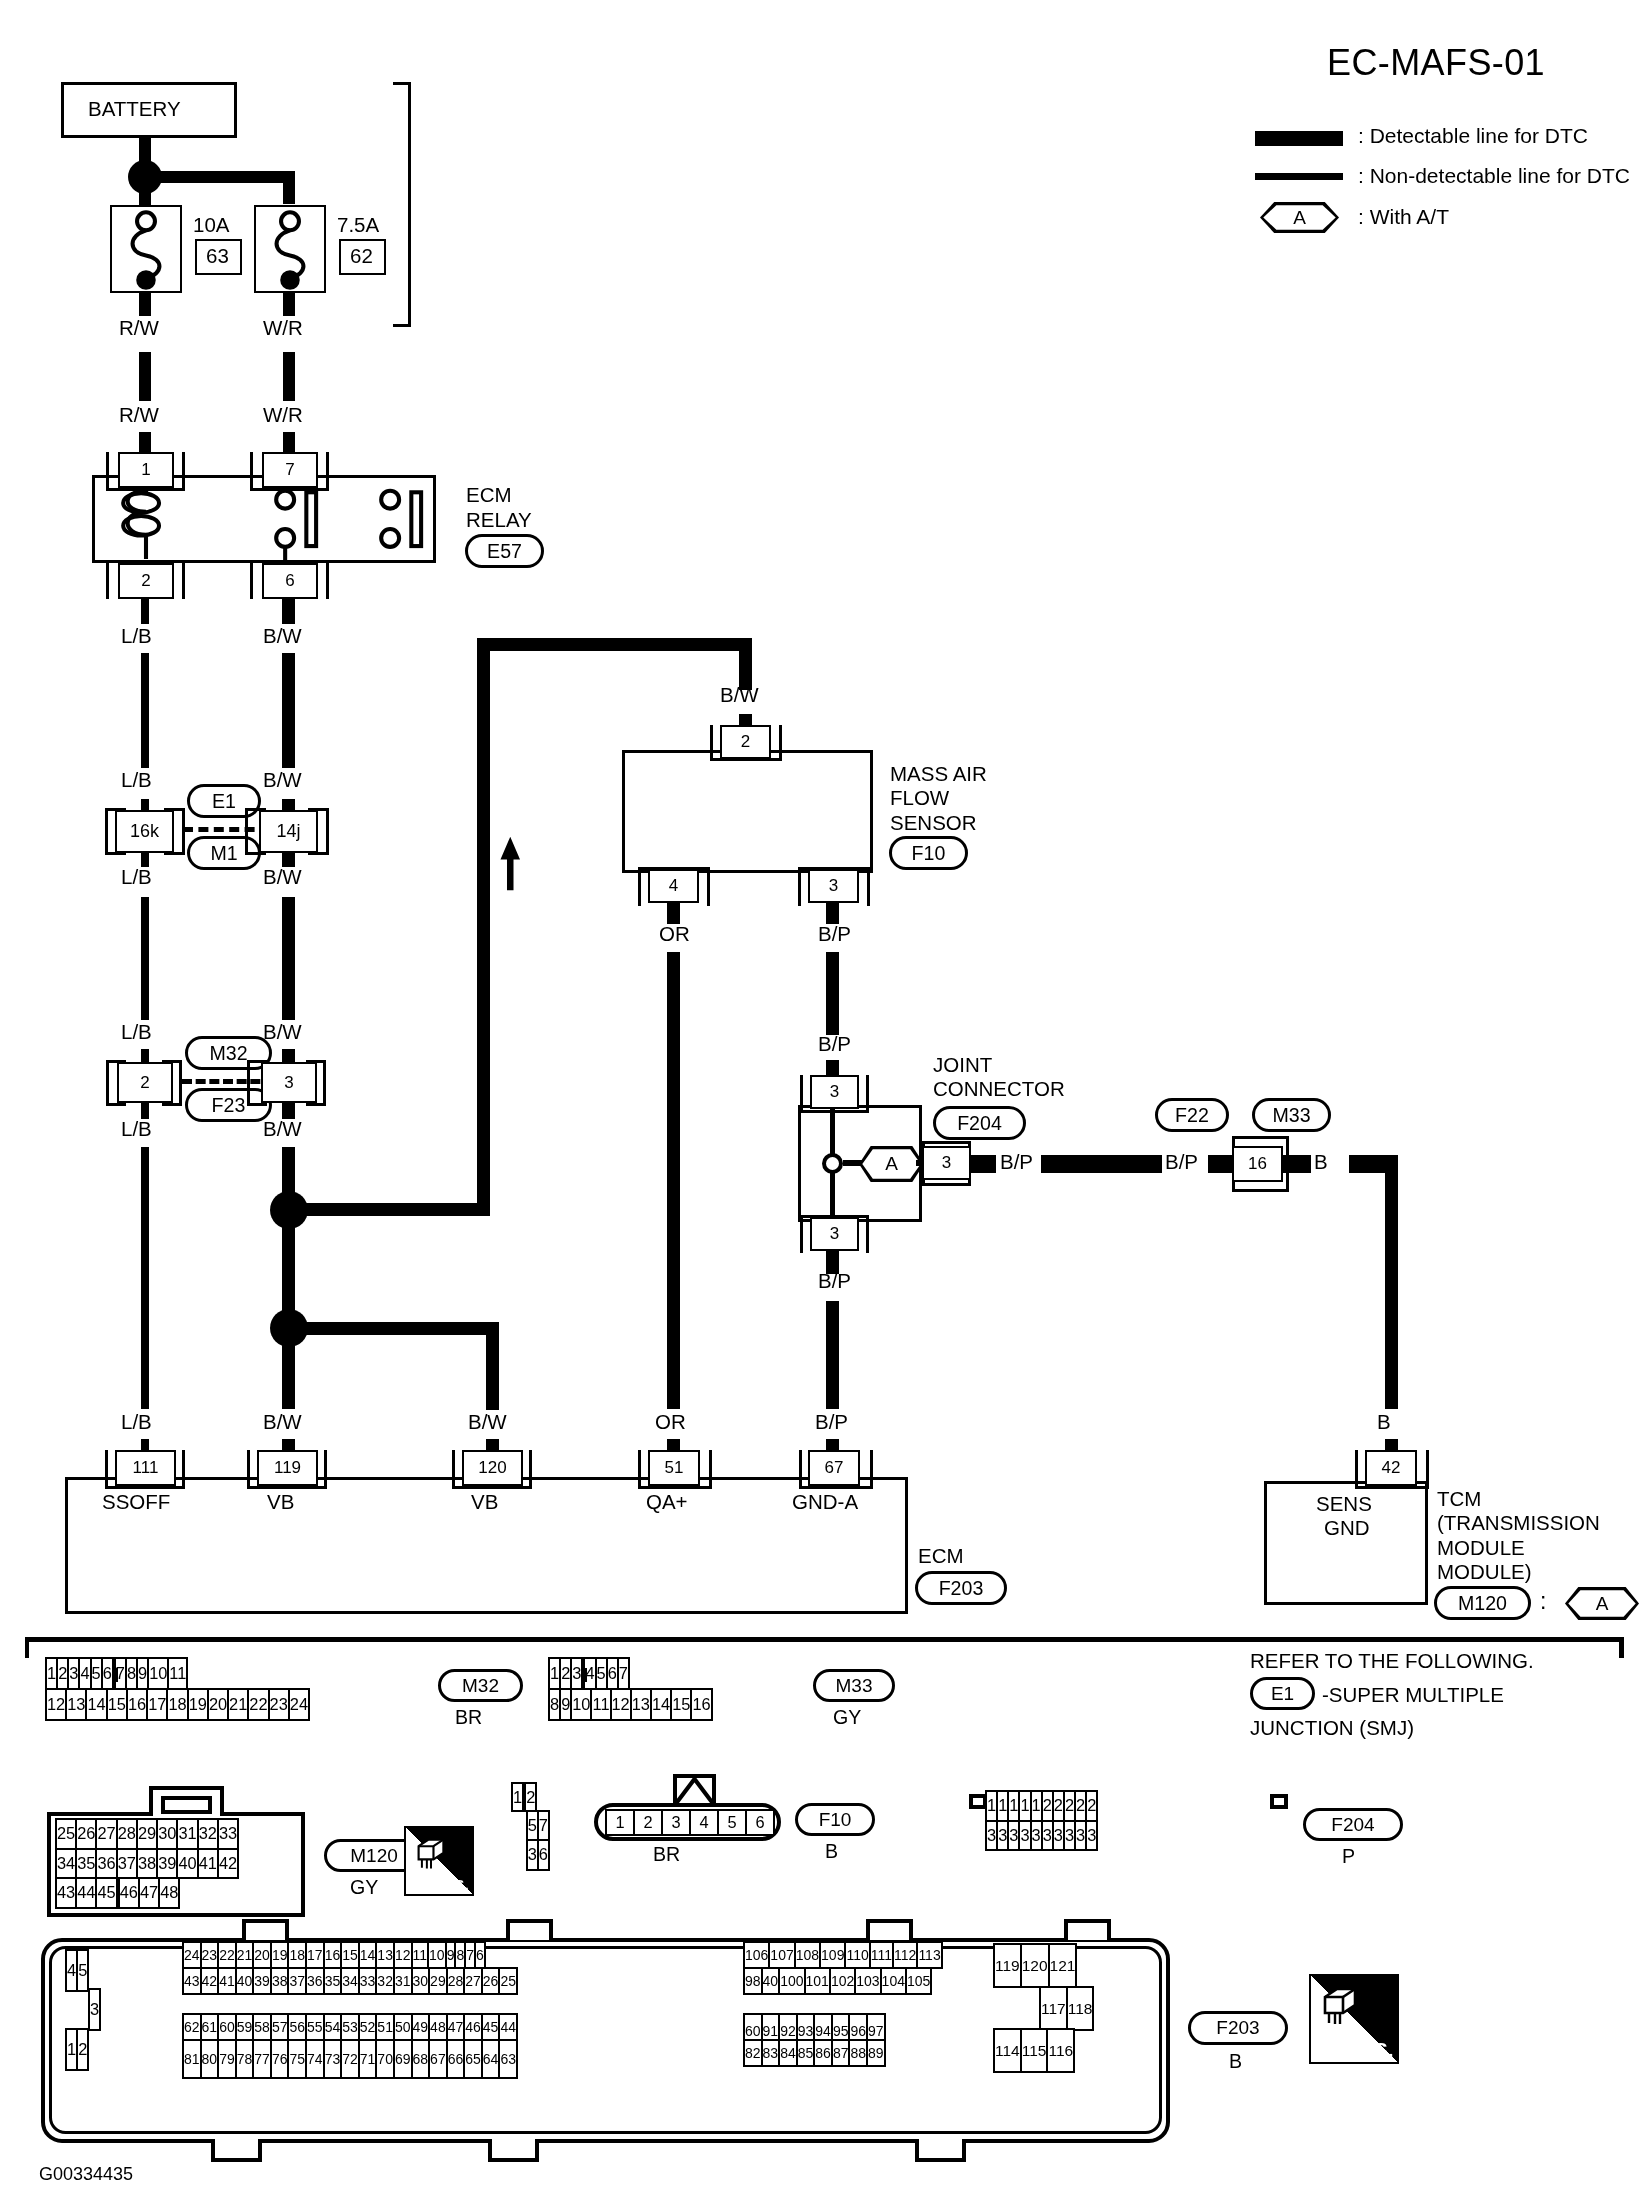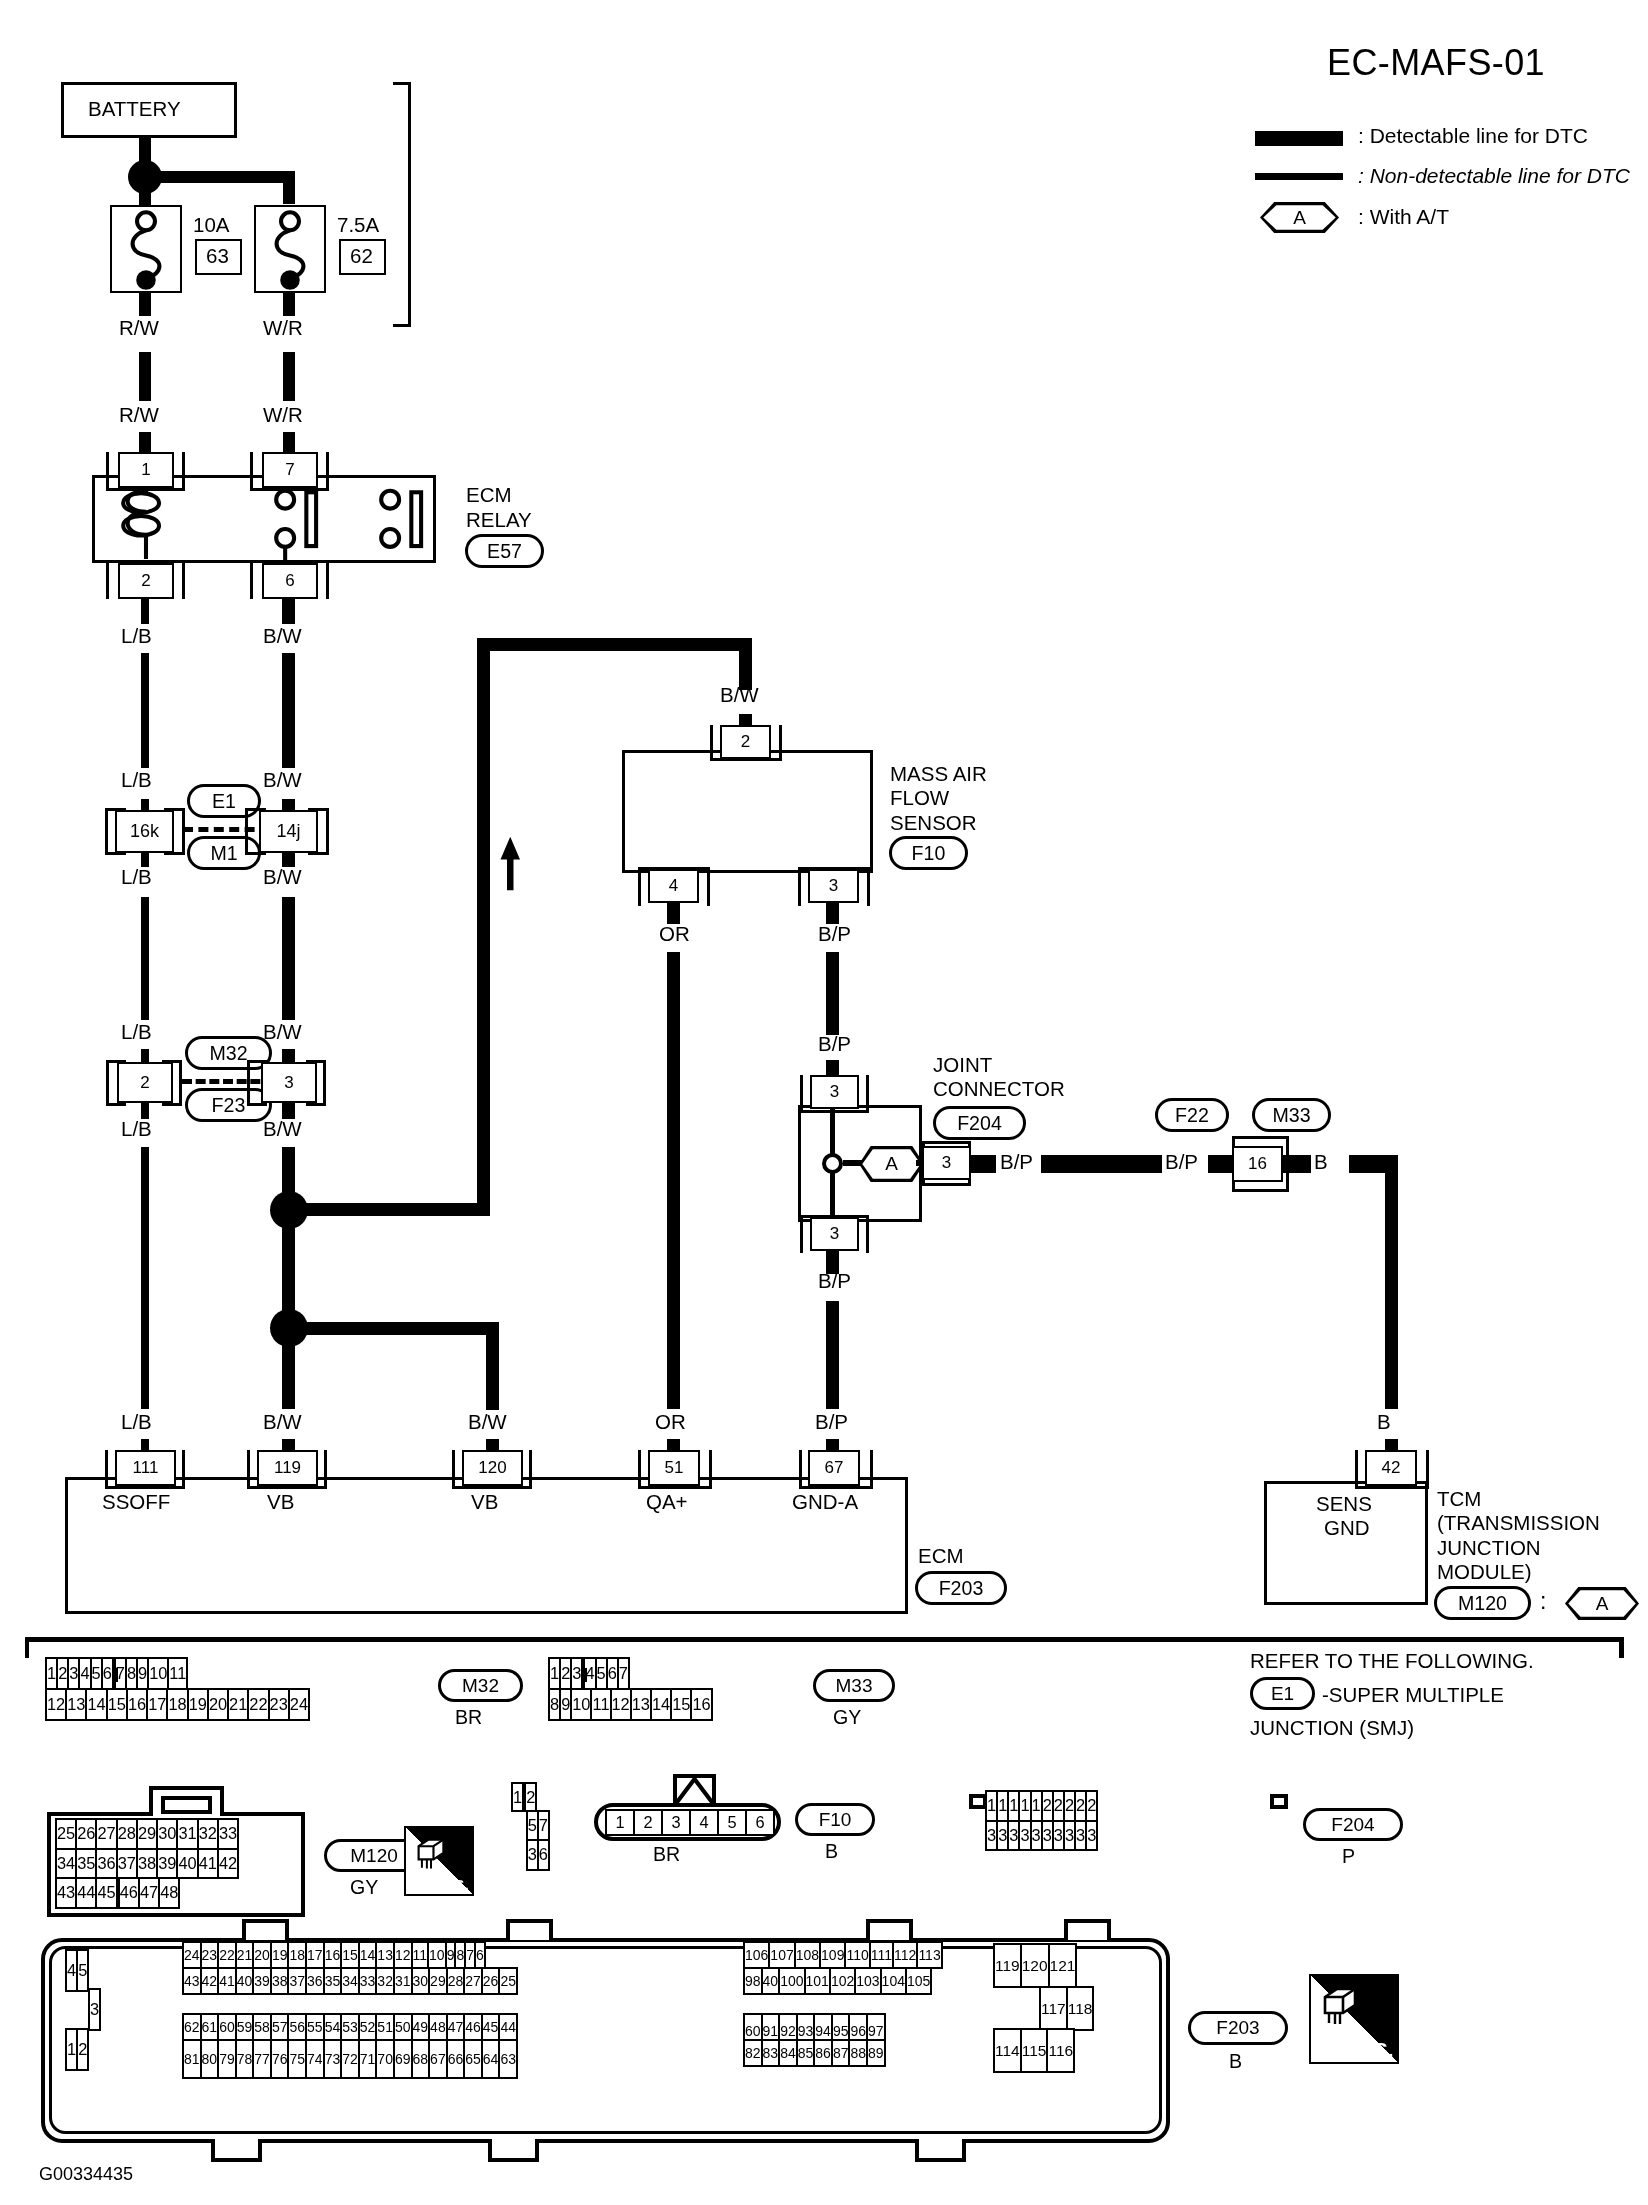--- a/index.html
+++ b/index.html
@@ -82,21 +82,21 @@
 </style>
 </head>
 <body>
 
 <div class="t" style="left:1327px; top:43px; font-size:36px; font-weight:400; letter-spacing:0.4px;">EC-MAFS-01</div>
 
 <div class="abs" style="left:1255px; top:131px; width:88px; height:14.7px; background:#000;"></div>
 <div class="t" style="left:1358px; top:124px; font-size:21px;">: Detectable line for DTC</div>
 
 <div class="abs" style="left:1255px; top:173px; width:88px; height:6.5px; background:#000;"></div>
-<div class="t" style="left:1358px; top:164px; font-size:21px;font-style:italic;">: Non-detectable line for DTC</div>
+<div class="t" style="left:1358px; top:164px; font-size:21px;">: Non-detectable line for DTC</div>
 
 <div class="hex hexouter" style="left:1260px; top:202px; width:79px; height:31px;">
   <div class="hexinner">A</div>
 </div>
 <div class="t" style="left:1358px; top:205px; font-size:21px;">: With A/T</div>
 
 <div class="boxline" style="left:61px; top:82px; width:176px; height:56px;"></div>
 <div class="t" style="left:88px; top:98px; font-size:20.5px;">BATTERY</div>
 
 <div class="wire-thick" style="left:139px; top:137px; width:11.5px; height:29px;"></div>
@@ -357,21 +357,21 @@
 <div class="wire-thick" style="left:1385px; top:1439px; width:13px; height:18px;"></div>
 <div class="pinbr down" style="left:1355px; top:1450px; width:74px; height:39px;"></div>
 <div class="pin" style="left:1365px; top:1450px; width:52px; height:36px;">42</div>
 
 <div class="boxline" style="left:1264px; top:1481px; width:164px; height:124px;"></div>
 <div class="t" style="left:1316px; top:1493px; font-size:20.5px;">SENS</div>
 <div class="t" style="left:1324px; top:1517px; font-size:20.5px;">GND</div>
 
 <div class="t" style="left:1437px; top:1488px; font-size:20.5px;">TCM</div>
 <div class="t" style="left:1437px; top:1512px; font-size:20.5px;">(TRANSMISSION</div>
-<div class="t" style="left:1437px; top:1537px; font-size:20.5px;">JUNCTION</div>
+<div class="t" style="left:1437px; top:1537px; font-size:20.5px;">MODULE</div>
 <div class="t" style="left:1437px; top:1561px; font-size:20.5px;">MODULE)</div>
 <div class="oval" style="left:1434px; top:1586px; width:97px; height:34px;">M120</div>
 <div class="t" style="left:1540px; top:1589px; font-size:23px;">:</div>
 <div class="hex hexouter" style="left:1565px; top:1587px; width:74px; height:33px;">
   <div class="hexinner">A</div>
 </div>
 
 <div class="rule" style="left:24.5px; top:1637px; width:1599px; height:4.9px;"></div>
 <div class="rule" style="left:24.5px; top:1637px; width:4.9px; height:21px;"></div>
 <div class="rule" style="left:1619px; top:1637px; width:4.9px; height:21px;"></div>

